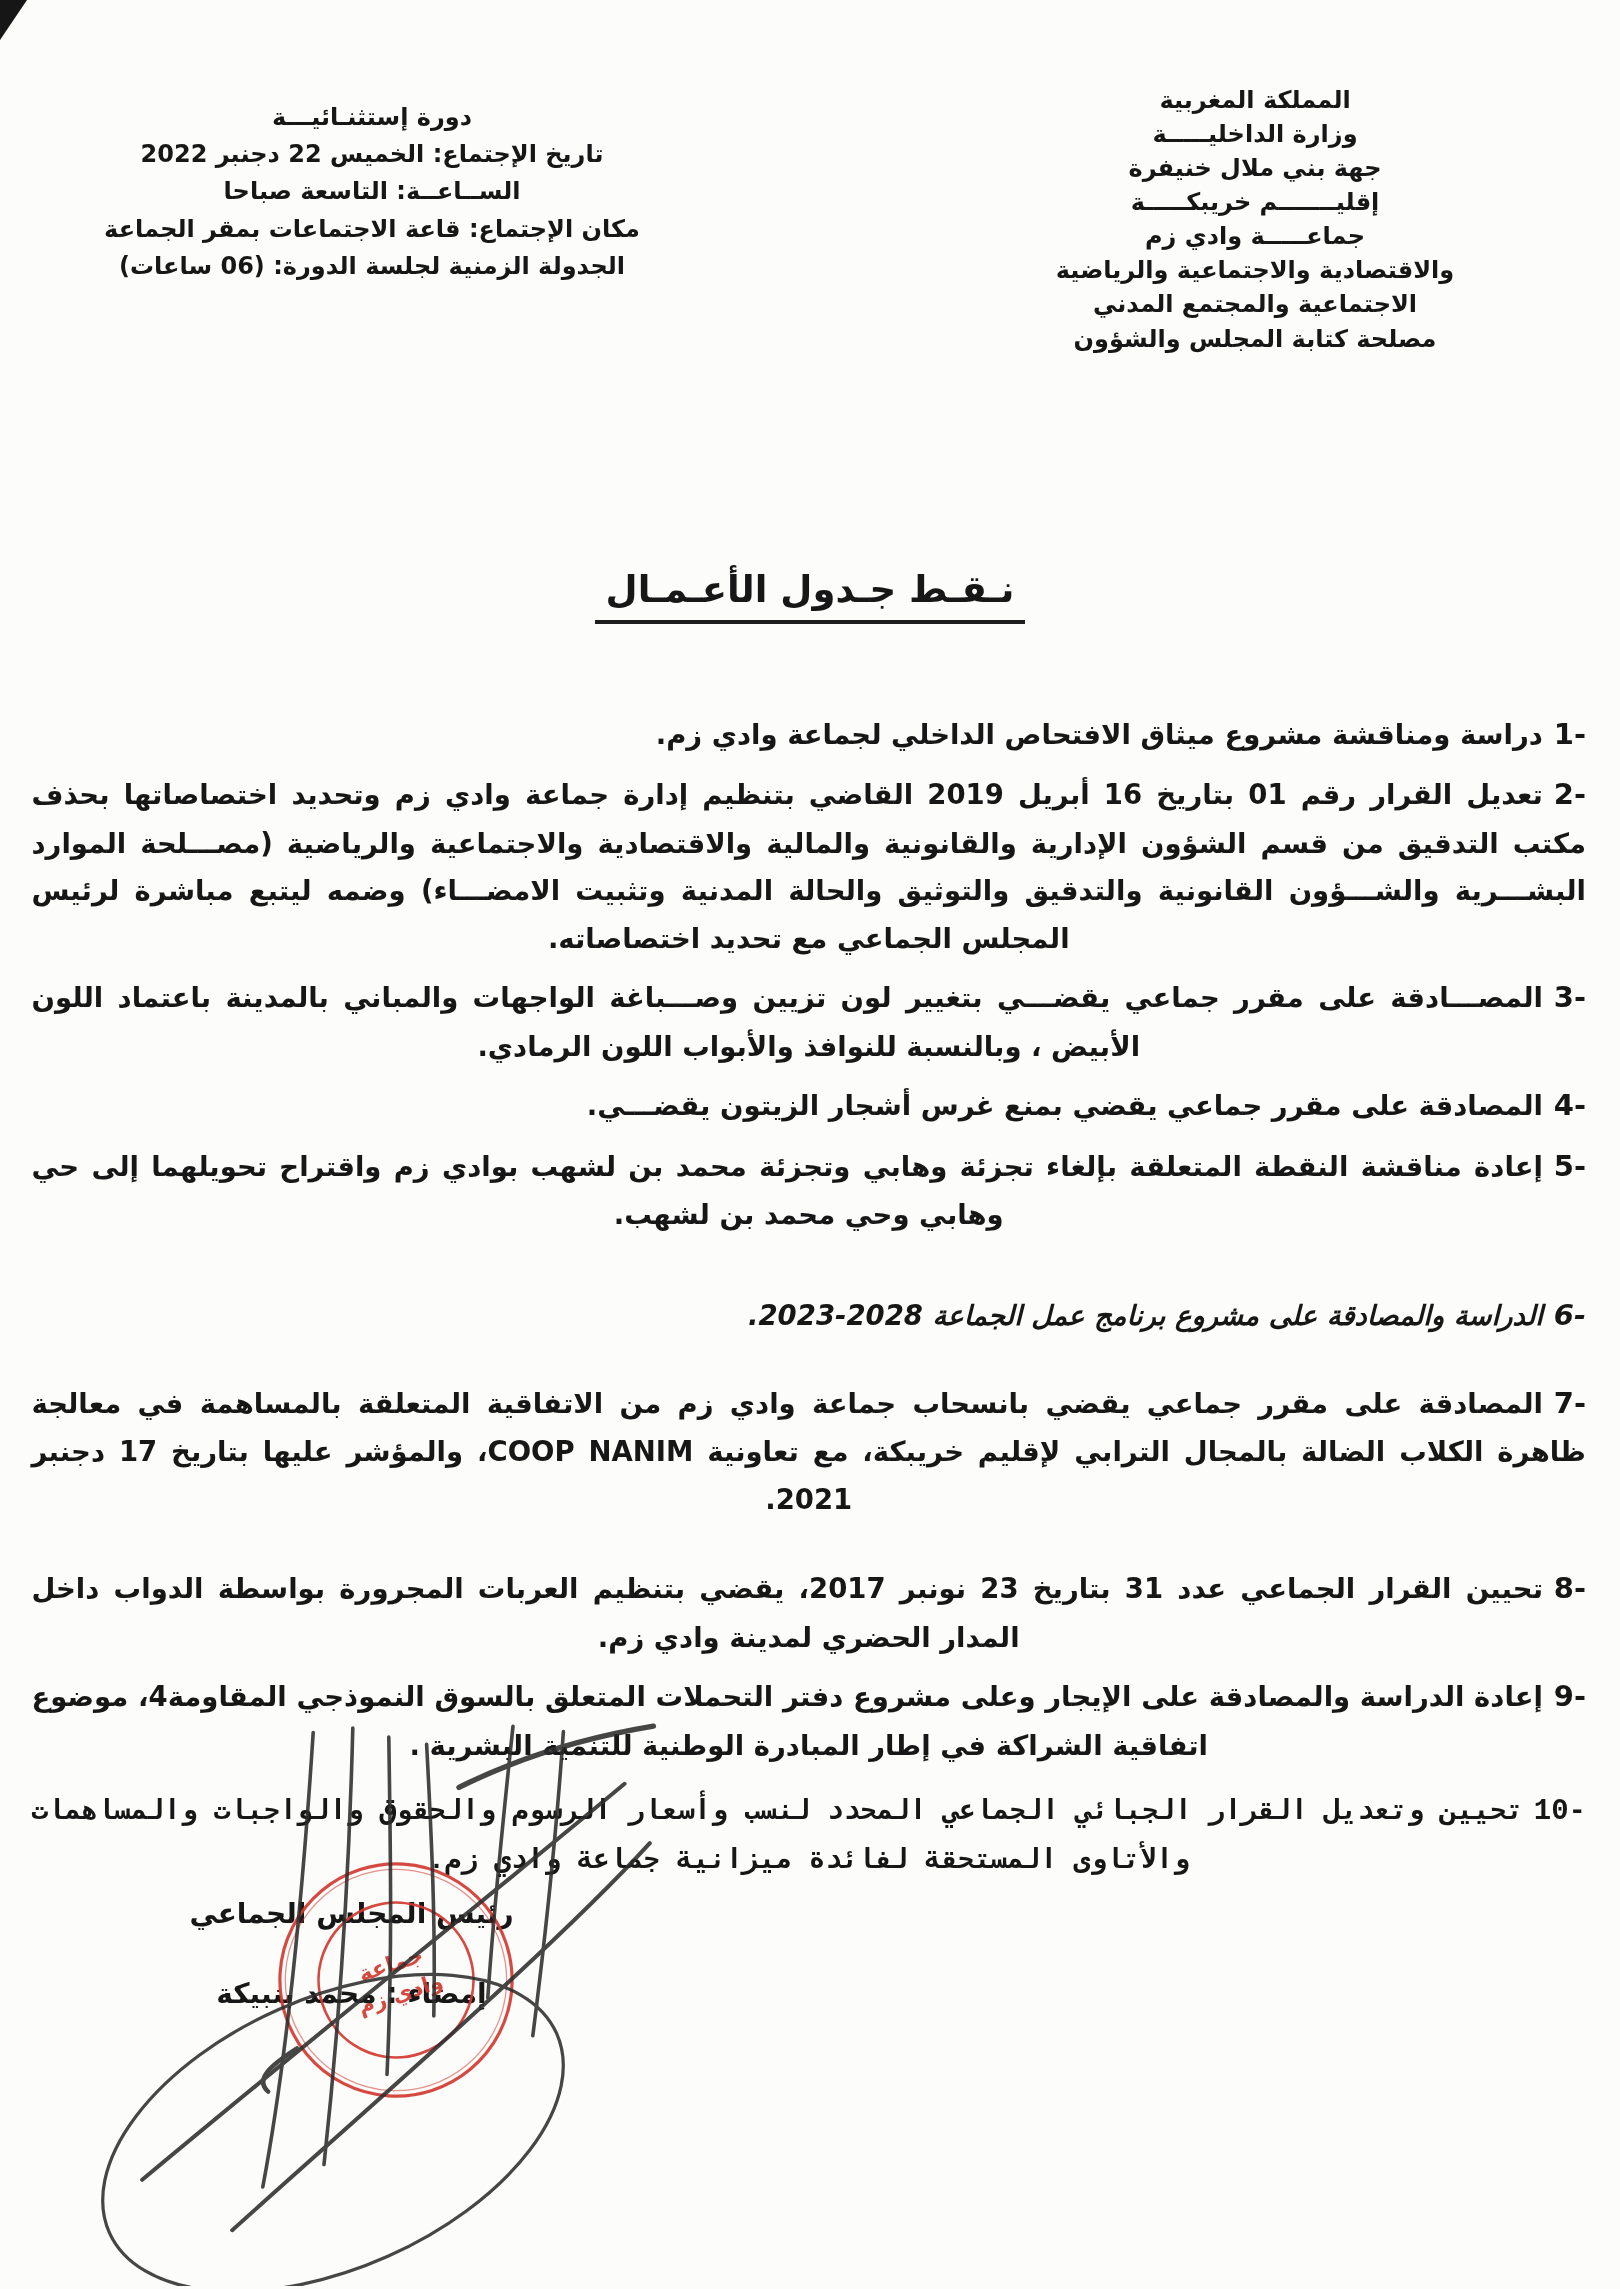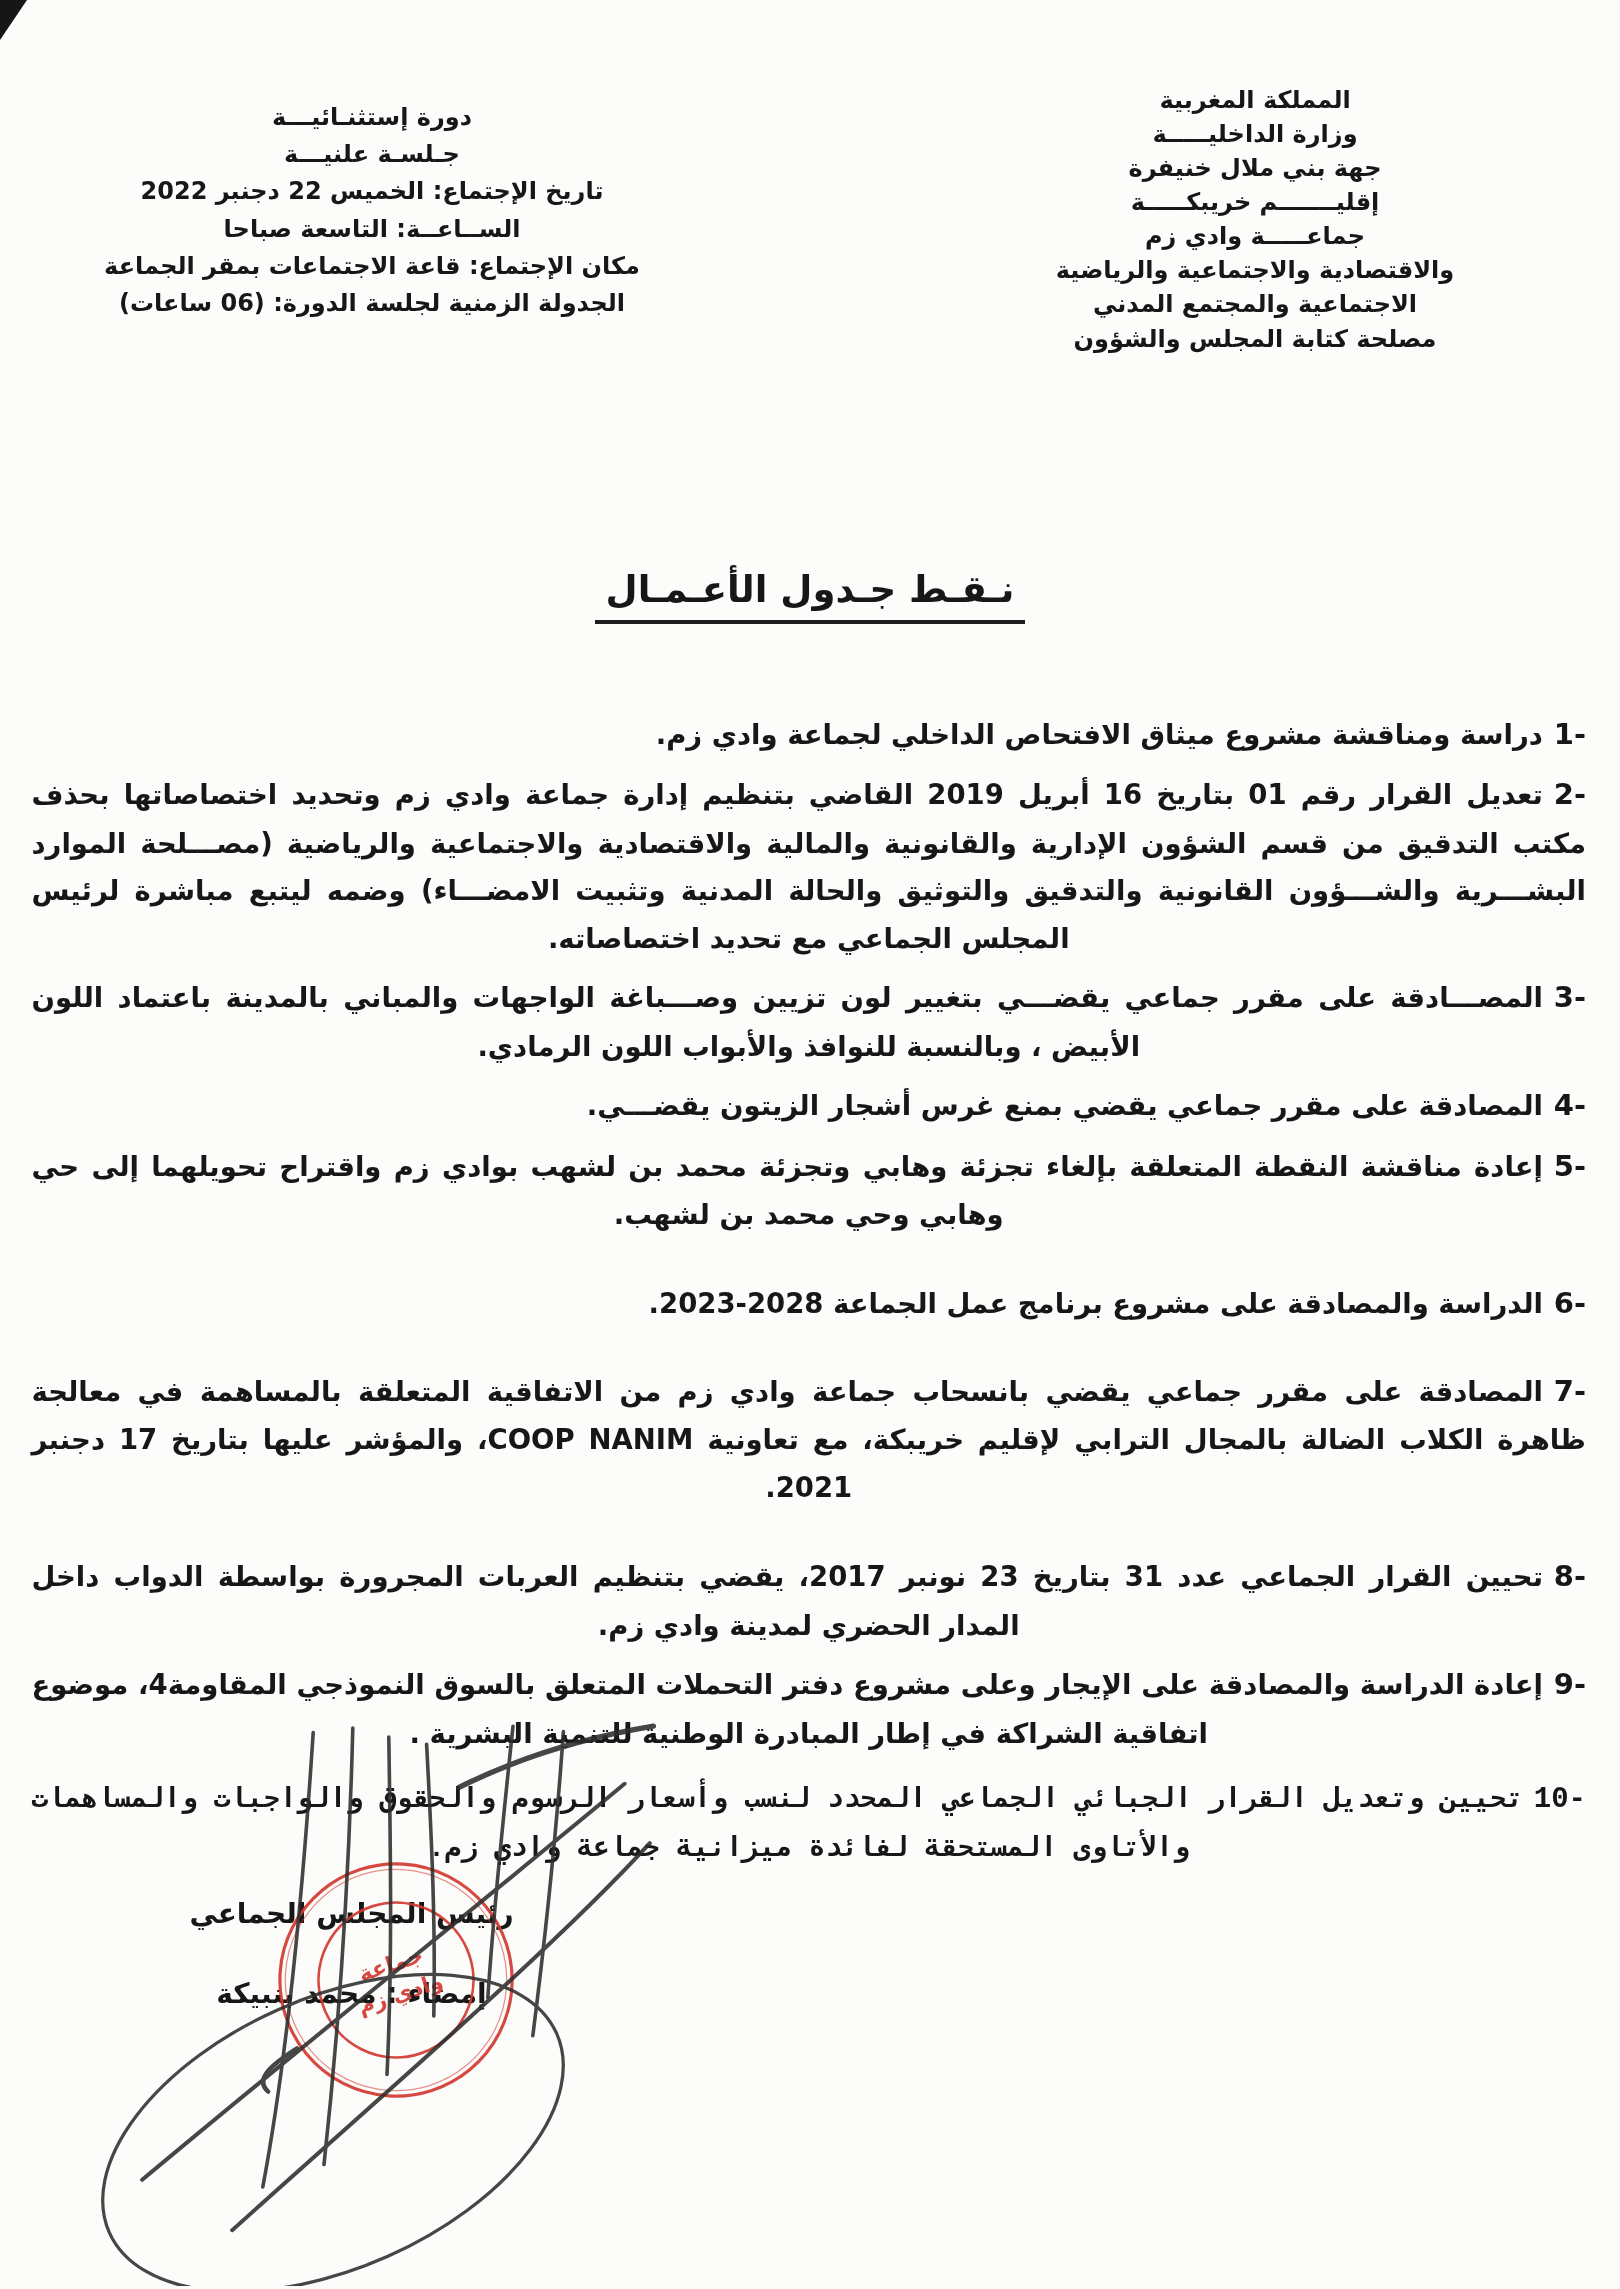--- a/index.html
+++ b/index.html
@@ -26,21 +26,21 @@
   .title-wrap{text-align:center;margin-top:212px;}
   .title{
     display:inline-block;font-size:37px;letter-spacing:0.9px;
     border-bottom:4.5px solid #1d1d1d;padding:0 10.8px 9px;
   }
   
   .agenda{margin:86px 34px 0 31.5px;font-size:27.5px;line-height:1.72;}
   .item{text-align:justify;margin-bottom:10.8px;}
   .item.multi{text-align-last:center;}
   .item .num{display:inline-block;direction:ltr;unicode-bidi:embed;margin-left:10.8px;font-size:29px;}
-  .item:nth-of-type(6){margin-top:40px;}
+  .item:nth-of-type(6){margin-top:52px;font-style:italic;}
   .item:nth-of-type(7){margin-top:38px;}
   .item:nth-of-type(8){margin-top:41px;}
   .item:nth-of-type(10){margin-top:18px;font-family:Liberation Mono, monospace;}
   
   .sig{position:absolute;left:115px;top:1897px;width:473px;text-align:center;font-size:28px;}
   .sig .role{margin-bottom:47px;}
   .overlay{position:absolute;left:27px;top:1701px;pointer-events:none;}
 </style>
 </head>
 <body>
@@ -64,21 +64,20 @@
       <div class="hdr-line">والاقتصادية والاجتماعية والرياضية</div>
 
       <div class="hdr-line">الاجتماعية والمجتمع المدني</div>
 
       <div class="hdr-line">مصلحة كتابة المجلس والشؤون</div>
     </div>
   <div class="hdr-left">
 
       <div class="hdr-line">دورة إستثنـائيـــة</div>
 
-      <div class="hdr-line">جـلسـة علنيـــة</div>
 
       <div class="hdr-line">تاريخ الإجتماع: الخميس 22 دجنبر 2022</div>
 
       <div class="hdr-line">الســاعــة: التاسعة صباحا</div>
 
       <div class="hdr-line">مكان الإجتماع: قاعة الاجتماعات بمقر الجماعة</div>
 
       <div class="hdr-line">الجدولة الزمنية لجلسة الدورة: (06 ساعات)</div>
     </div>
 </div>

